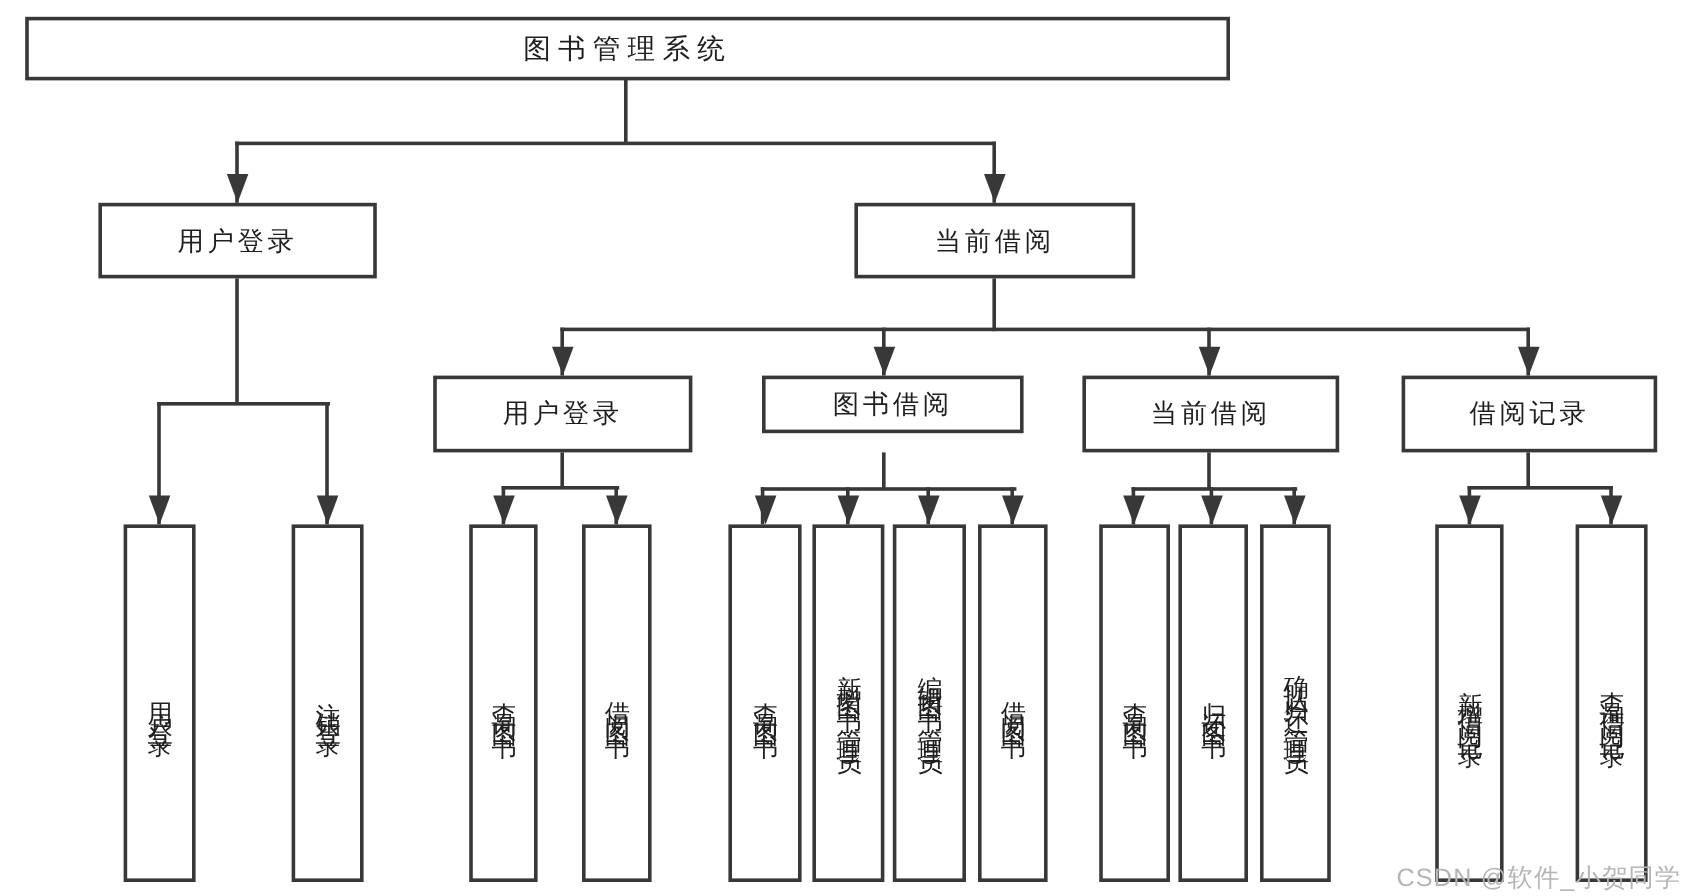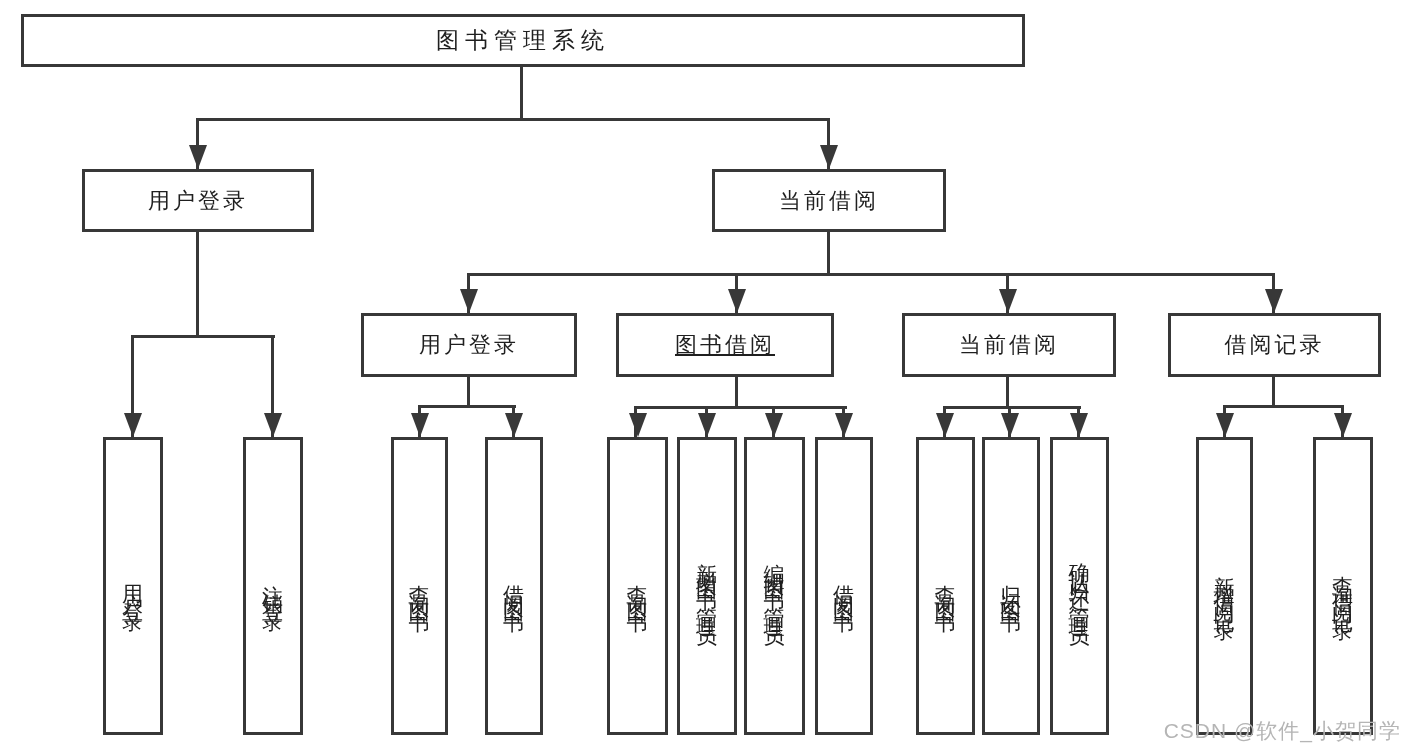--- a/index.html
+++ b/index.html
@@ -55,21 +55,21 @@
 <body>
 
 <div class="canvas">
 
   <div class="node root-node" style="left:21px;top:14px;width:1004px;height:53px;">图书管理系统</div>
 
   <div class="node h-node" style="left:82px;top:169px;width:232px;height:63px;">用户登录</div>
   <div class="node h-node" style="left:712px;top:169px;width:234px;height:63px;">当前借阅</div>
 
   <div class="node h-node" style="left:361px;top:313px;width:216px;height:64px;">用户登录</div>
-  <div class="node h-node" style="left:616px;top:313px;width:218px;height:64px;text-decoration:underline;">图书借阅</div>
+  <div class="node h-node" style="left:635px;top:313px;width:218px;height:48px;">图书借阅</div>
   <div class="node h-node" style="left:1168px;top:313px;width:213px;height:64px;">借阅记录</div>
   <div class="node h-node" style="left:902px;top:313px;width:214px;height:64px;">当前借阅</div>
 
   <div class="node v-node" style="left:103px;top:437px;width:60px;height:298px;">用户登录</div>
   <div class="node v-node" style="left:243px;top:437px;width:60px;height:298px;">注销登录</div>
 
   <div class="node v-node" style="left:391px;top:437px;width:57px;height:298px;">查询图书</div>
   <div class="node v-node" style="left:485px;top:437px;width:58px;height:298px;">借阅图书</div>
 
   <div class="node v-node" style="left:607px;top:437px;width:61px;height:298px;">查询图书</div>

